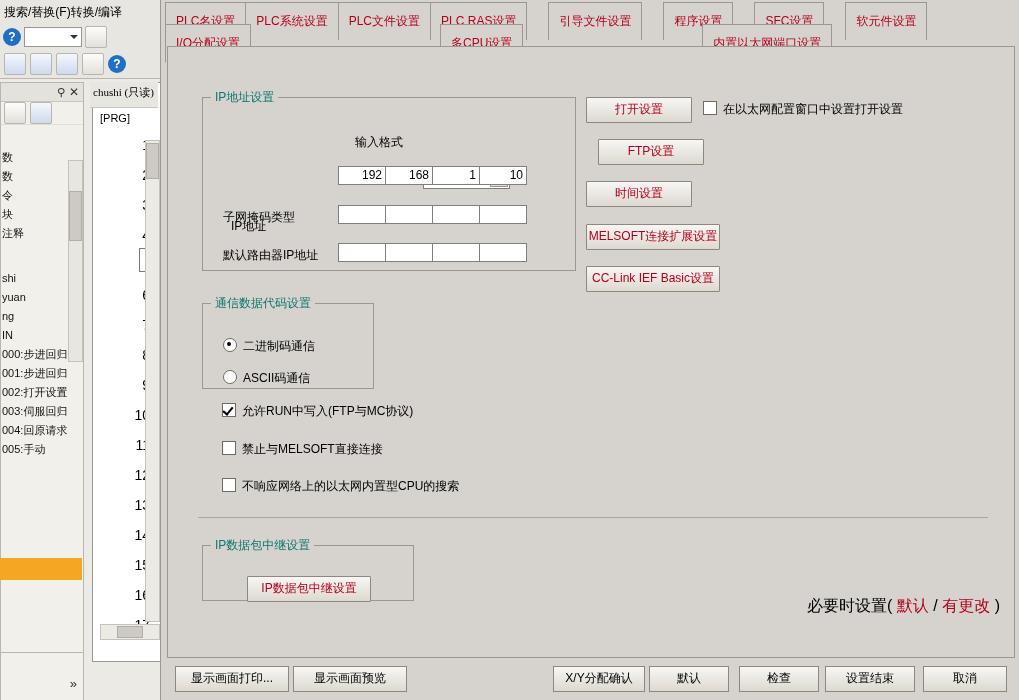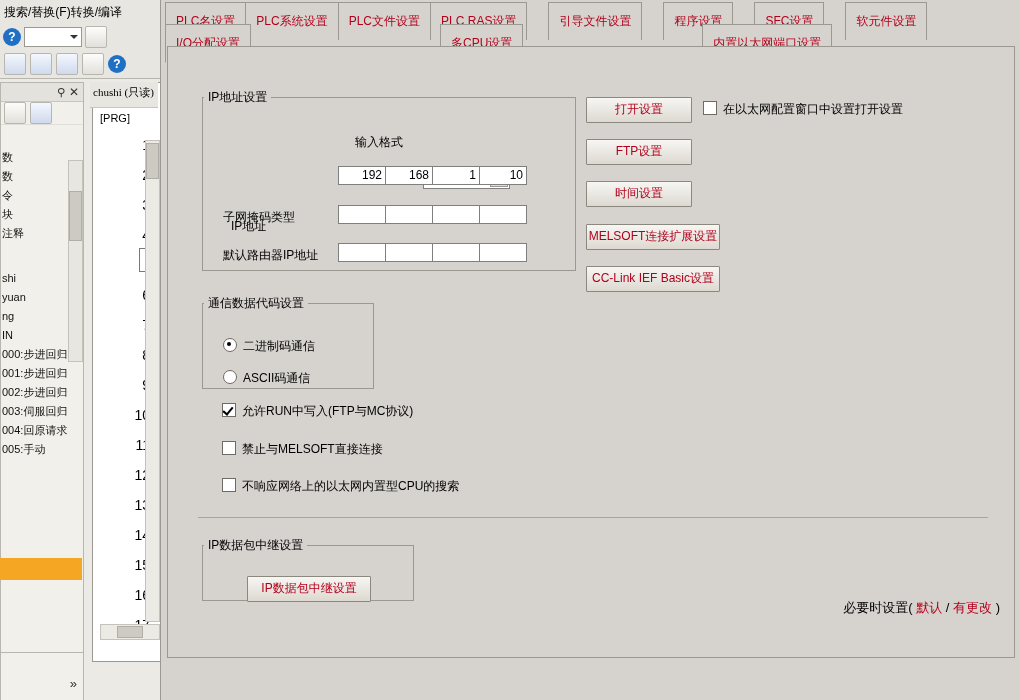--- a/index.html
+++ b/index.html
@@ -57,21 +57,21 @@
   .tabrow{position:absolute;left:4px;height:22px;display:flex;}
   .tabrow.r1{top:0;}
   .tabrow.r2{top:22px;}
   .tab{height:21px;line-height:21px;padding:8px 10px;background:#d6d3ce;border:1px solid #9a9890;border-bottom:none;margin-right:-1px;color:#b3001b;font-size:12px;white-space:nowrap;}
   .tab.active{background:#d6d3ce;border-bottom:1px solid #d6d3ce;}
   .tabspacer{width:22px;}
 
   .panel{position:absolute;left:6px;top:46px;width:846px;height:610px;background:#d6d3ce;border:1px solid #9a9890;}
 
   fieldset.grp{position:absolute;border:1px solid #9a9890;margin:0;padding:0;background:transparent;}
-  fieldset.grp legend{font-size:12px;padding:0 4px;color:#000000;margin-left:1px;}
+  fieldset.grp legend{font-size:12px;padding:0 4px;color:#0f766e;margin-left:8px;}
 
   .ip-group{left:34px;top:42px;width:372px;height:180px;}
   .lbl{position:absolute;font-size:12px;color:#000;}
   .sel{position:absolute;height:19px;border:1px solid #7f7f7f;background:#fff;font-size:12px;margin-top:40px;}
   .sel .arr{position:absolute;right:1px;top:1px;width:16px;height:15px;background:linear-gradient(#fbfbfa,#dedbd4);border:1px solid #9a9890;}
   .sel .arr:after{content:"";position:absolute;left:4px;top:6px;border-left:4px solid transparent;border-right:4px solid transparent;border-top:4px solid #222;}
   .sel .txt{position:absolute;left:4px;top:2px;}
 
   .octets{position:absolute;display:flex;}
   .oct{width:40px;height:17px;border:1px solid #7f7f7f;border-right:none;background:#fff;font-size:12px;text-align:right;padding:0 3px;line-height:17px;}
@@ -85,21 +85,21 @@
   .chk.on .box:after{content:"";position:absolute;left:2px;top:1px;width:4px;height:8px;border:solid #000;border-width:0 2px 2px 0;transform:rotate(40deg);}
   .rad{position:absolute;font-size:12px;color:#000;}
   .rad .box{display:inline-block;width:12px;height:12px;border:1px solid #6e6b64;background:#fff;border-radius:50%;vertical-align:-2px;margin-right:6px;position:relative;}
   .rad.on .box:after{content:"";position:absolute;left:3px;top:3px;width:4px;height:4px;border-radius:50%;background:#000;}
 
   .comm-group{left:34px;top:248px;width:170px;height:92px;}
   .ipr-group{left:34px;top:490px;width:210px;height:62px;}
 
   .divider{position:absolute;left:30px;top:470px;width:790px;height:1px;background:#a9a69f;}
 
-  .note{position:absolute;right:14px;bottom:40px;font-size:13px;color:#000;}
+  .note{position:absolute;right:14px;bottom:40px;font-size:16px;color:#000;}
   .note .red{color:#b3001b;}
 
   .footer{position:absolute;left:0;bottom:6px;width:859px;height:28px;}
   .fbtn{position:absolute;height:24px;border:1px solid #8b8880;background:linear-gradient(#f7f6f3,#ddd9d1);font-size:12px;line-height:22px;text-align:center;color:#000;}
 </style>
 </head>
 <body>
 
 <div class="app">
 
@@ -142,21 +142,21 @@
       <div>令</div>
       <div>块</div>
       <div>注释</div>
       <div style="height:26px"></div>
       <div>shi</div>
       <div>yuan</div>
       <div>ng</div>
       <div>IN</div>
       <div>000:步进回归</div>
       <div>001:步进回归</div>
-      <div>002:步进回归</div>
+      <div>002:打开设置</div>
       <div>003:伺服回归</div>
       <div>004:回原请求</div>
       <div>005:手动</div>
     </div>
     <div class="dock-scroll">
         <div class="thumb"></div>
       </div>
     <div class="sel-orange"></div>
     <div class="bottom-arrows">
       <span class="chev">»</span>
@@ -251,21 +251,21 @@
         <div class="lbl" style="left:20px;top:141px;">默认路由器IP地址</div>
         <div class="octets" style="left:135px;top:137px;">
           <div class="oct empty"></div>
           <div class="oct empty"></div>
           <div class="oct empty"></div>
           <div class="oct empty"></div>
         </div>
       </fieldset>
 
       <div class="btn" style="left:418px;top:50px;width:104px;height:24px;line-height:22px;">打开设置</div>
-      <div class="btn" style="left:418px;top:92px;width:104px;height:24px;line-height:22px;">FTP设置</div>
+      <div class="btn" style="left:430px;top:92px;width:104px;height:24px;line-height:22px;">FTP设置</div>
       <div class="btn" style="left:418px;top:134px;width:104px;height:24px;line-height:22px;">时间设置</div>
       <div class="btn" style="left:418px;top:177px;width:132px;height:24px;line-height:22px;">MELSOFT连接扩展设置</div>
       <div class="btn" style="left:418px;top:219px;width:132px;height:24px;line-height:22px;">CC-Link IEF Basic设置</div>
 
       <div class="chk" style="left:535px;top:54px;">
         <span class="box"></span><span>在以太网配置窗口中设置打开设置</span>
       </div>
 
       <fieldset class="grp comm-group">
         <legend>通信数据代码设置</legend>
@@ -296,14 +296,23 @@
 
       <div class="note">
         <span>必要时设置(</span>
         <span class="red">默认</span>
         <span>/</span>
         <span class="red">有更改</span>
         <span>)</span>
       </div>
     </div>
 
+    <div class="footer">
+      <div class="fbtn" style="left:14px;width:112px;">显示画面打印...</div>
+      <div class="fbtn" style="left:132px;width:112px;">显示画面预览</div>
+      <div class="fbtn" style="left:392px;width:90px;">X/Y分配确认</div>
+      <div class="fbtn" style="left:488px;width:78px;">默认</div>
+      <div class="fbtn" style="left:578px;width:78px;">检查</div>
+      <div class="fbtn" style="left:664px;width:88px;">设置结束</div>
+      <div class="fbtn" style="left:762px;width:82px;">取消</div>
+    </div>
   </div>
 </div>
 
 </body></html>

